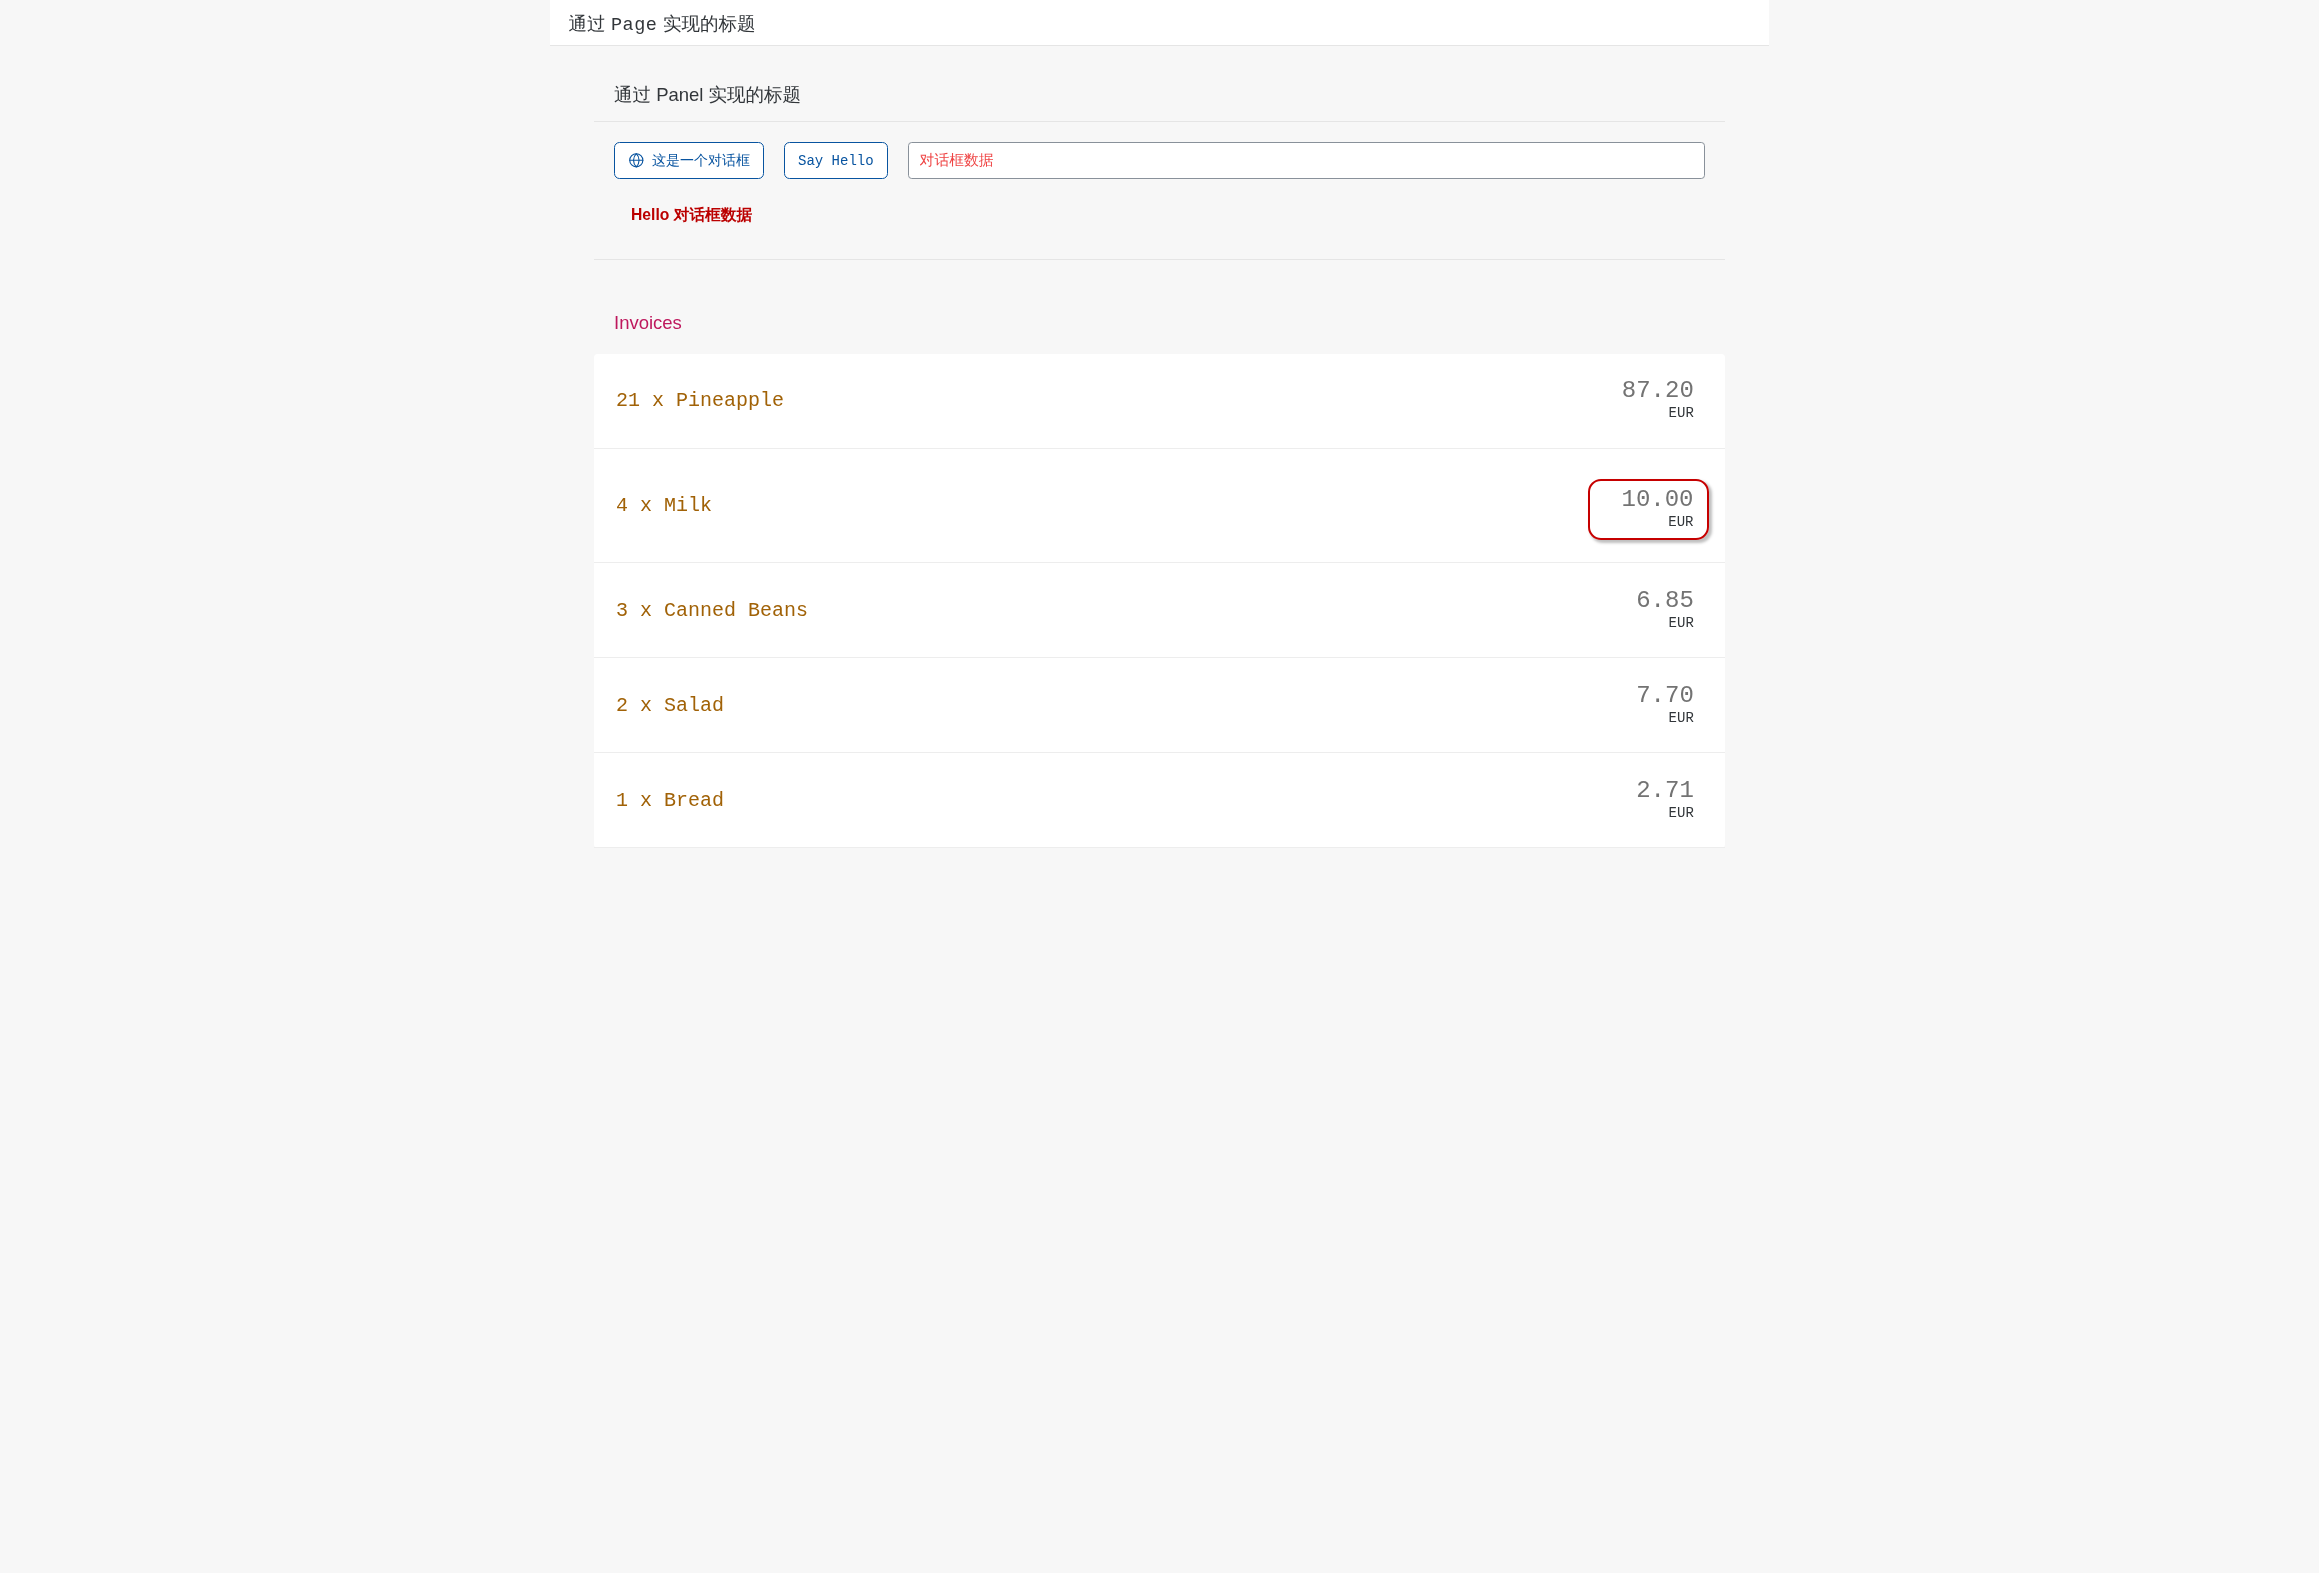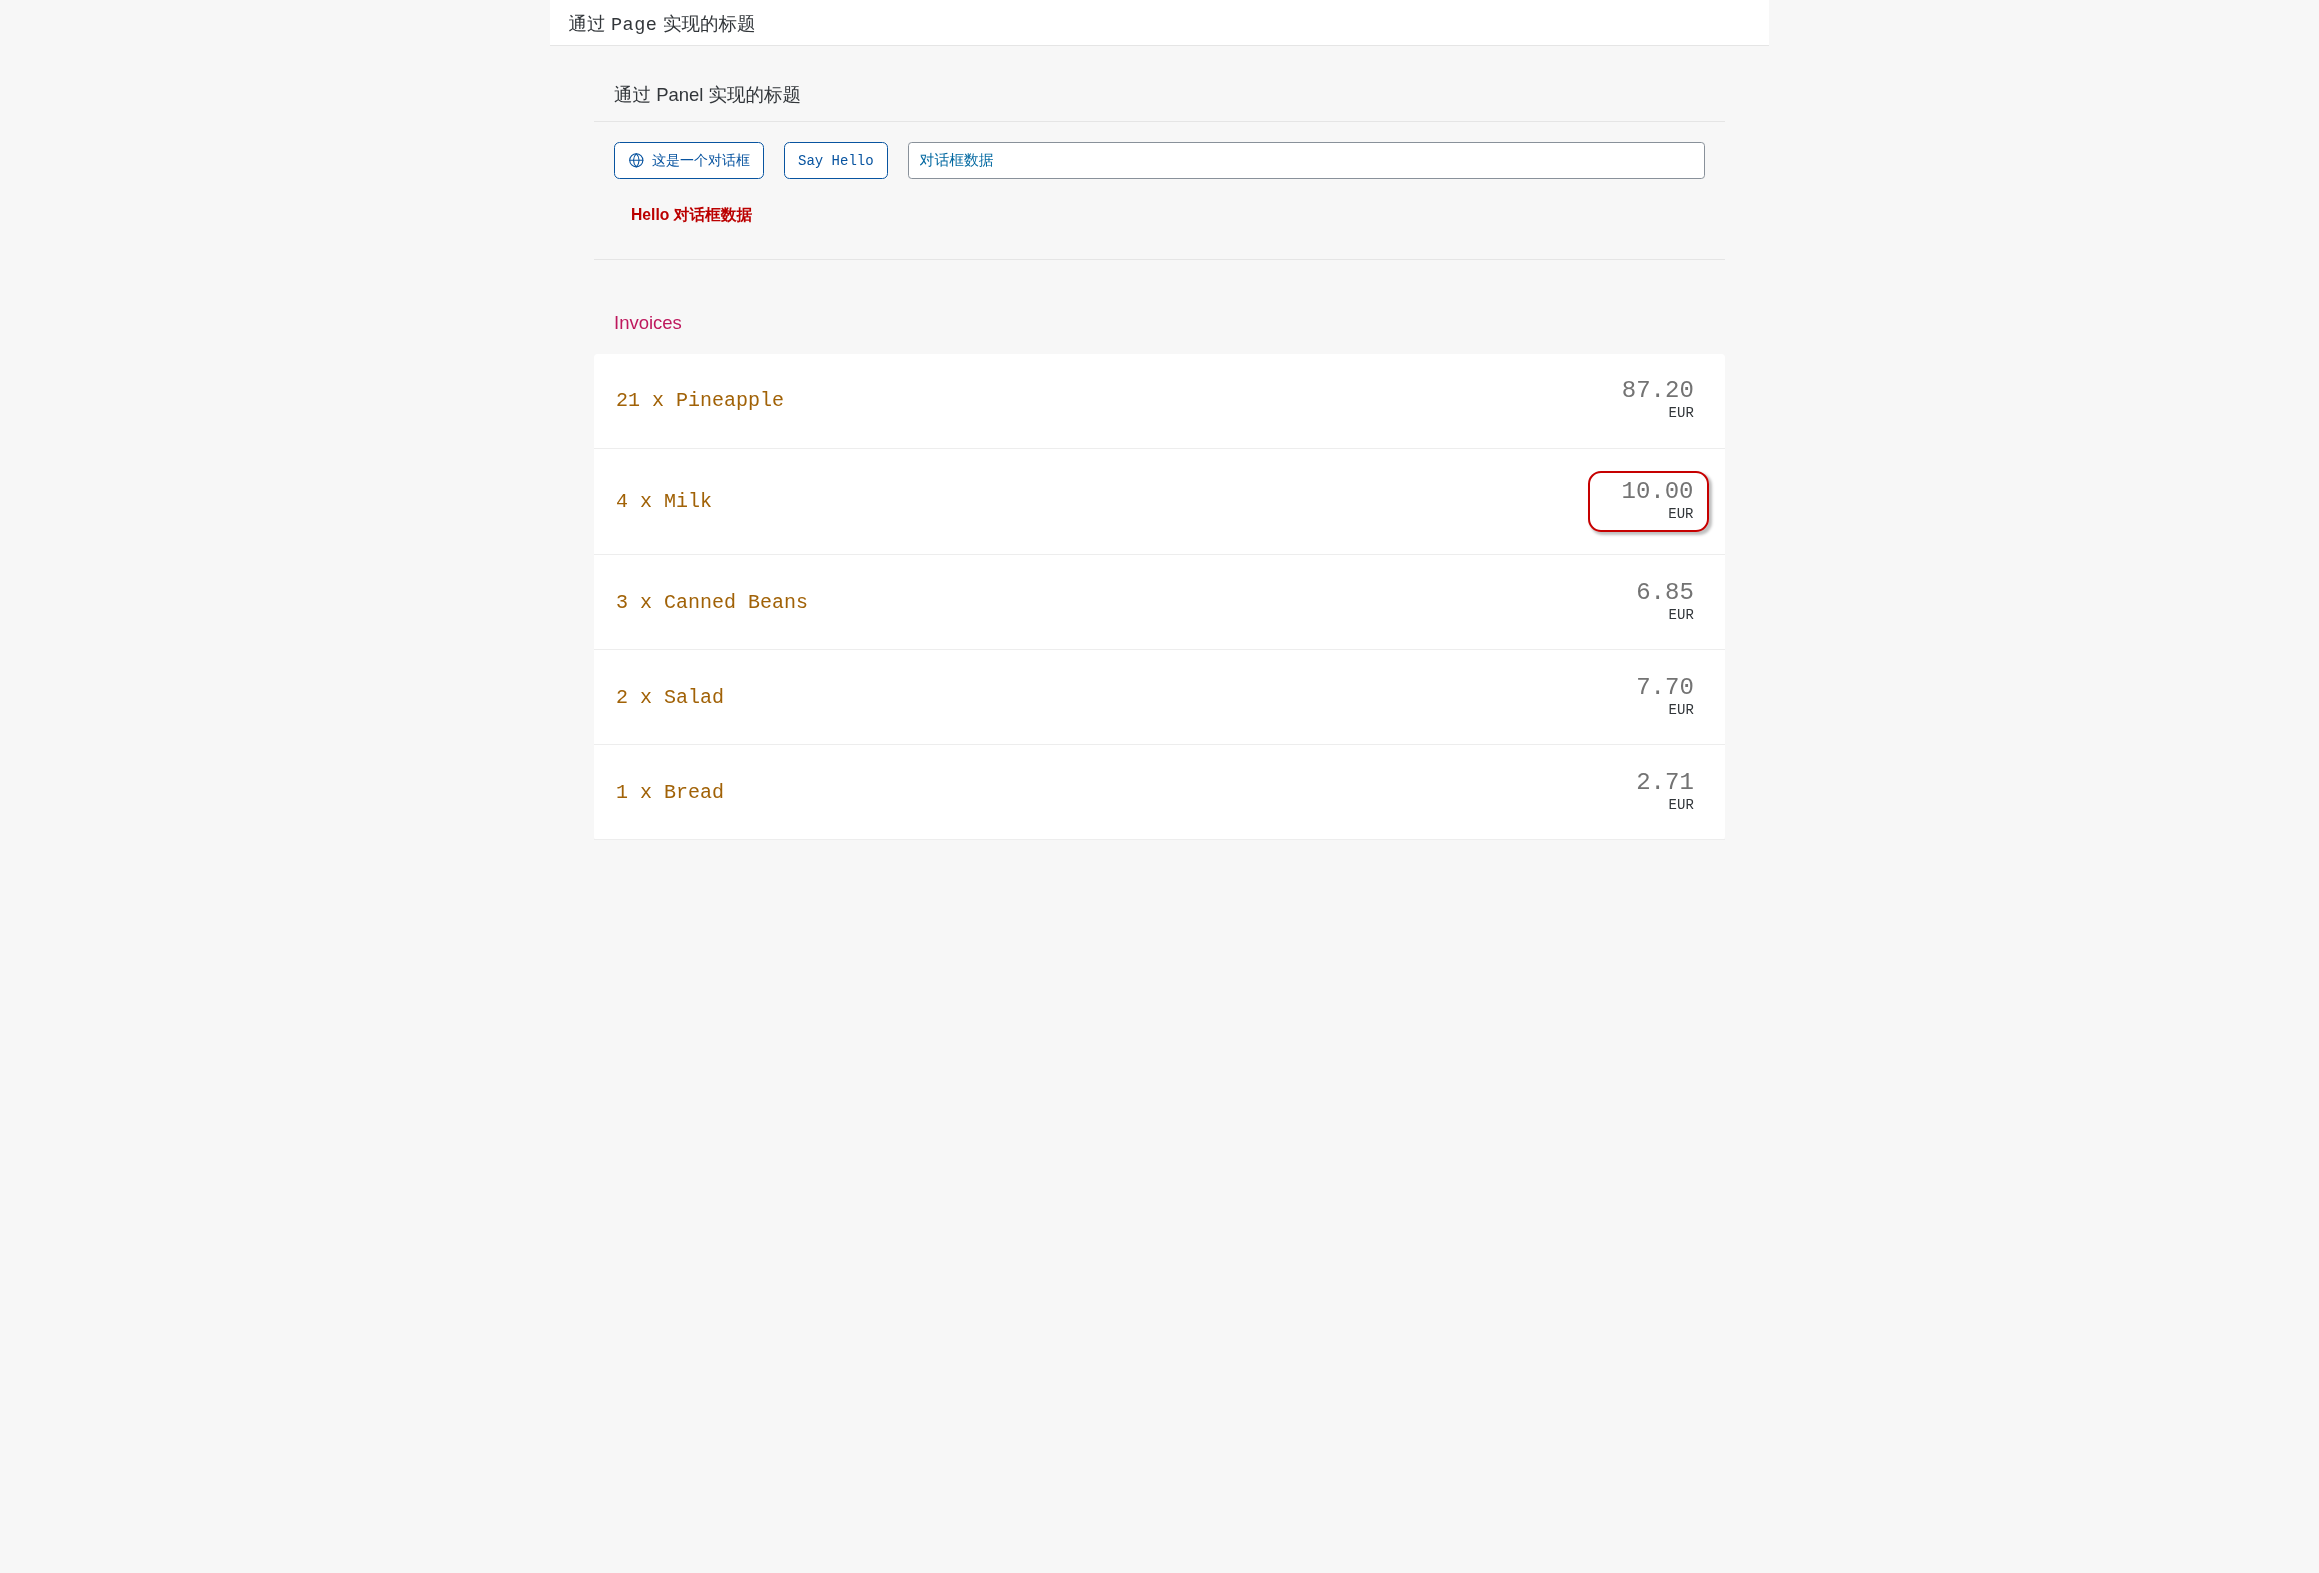--- a/index.html
+++ b/index.html
@@ -71,21 +71,21 @@
     width: 16.6px; height: 16.6px;
   }
   .btn .icon-slot svg { width: 16.6px; height: 16.6px; }
   .input {
     flex: 1;
     border: 0.9px solid #89919a;
     border-radius: 3.7px;
     background: #fff;
     padding: 9.2px 11px;
     font-size: 14.8px;
-    color: #0369a1;
+    color: #ef4444;
   }
   .hello {
     padding: 0 20px 33px 37px;
     color: #b00;
     font-weight: 700;
     font-size: 15.7px;
   }
   .section-hr {
     border: none;
     border-top: 0.9px solid #e5e5e5;
@@ -122,20 +122,21 @@
     text-align: right;
     padding: 3.7px 9.2px;
   }
   .price-box.highlight {
     border: 2.8px solid #c60000;
     border-radius: 13px;
     position: relative;
     padding: 7.4px 13px 7.4px 31px;
     box-shadow: 2.8px 2.8px 2.8px rgba(0,0,0,0.25);
     margin-right: -5.5px;
+    margin-top: 8px;
   }
   .price-amount {
     font-family: "Courier New", Consolas, monospace;
     font-size: 24px;
     color: #737373;
     line-height: 1;
   }
   .price-curr {
     font-family: "Courier New", Consolas, monospace;
     font-size: 14px;

